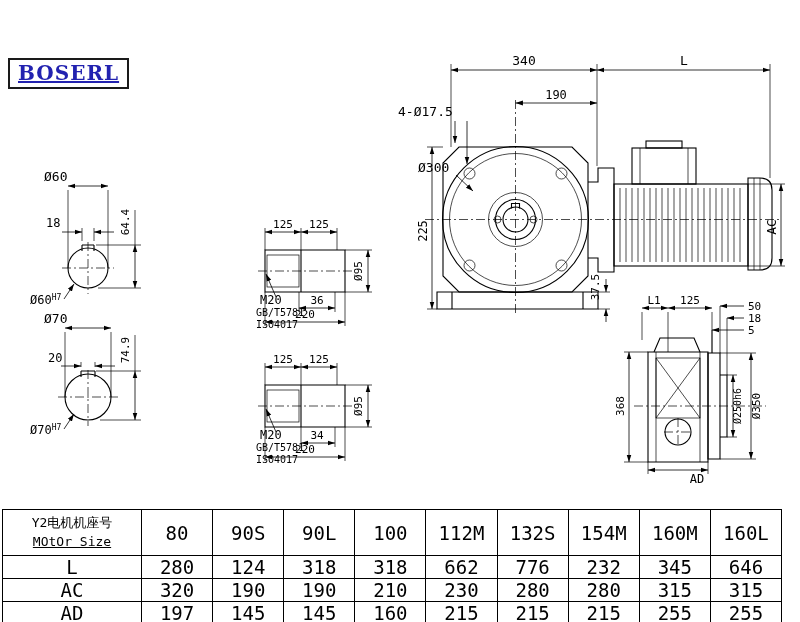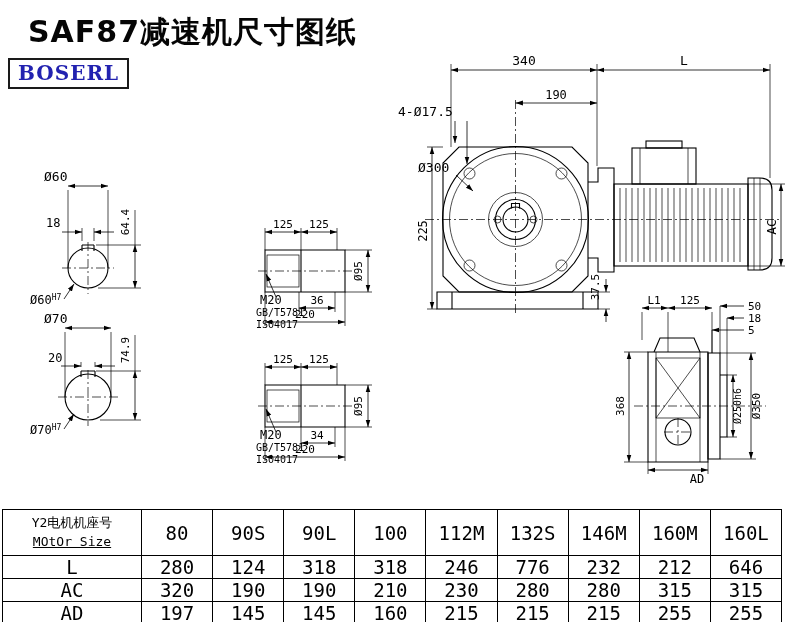--- a/index.html
+++ b/index.html
@@ -5,21 +5,21 @@
   * { margin:0; padding:0; box-sizing:border-box; }
   html,body { width:800px; height:622px; background:#fff; overflow:hidden; }
   body { position:relative; font-family:"DejaVu Sans", sans-serif; color:#000; }
   .page { position:absolute; inset:0; background:#fff; }
 
   .title { position:absolute; left:28px; top:12px; font-size:30px; font-weight:bold;
            letter-spacing:1px; color:#050505; font-family:"DejaVu Sans", sans-serif; }
   .brand-box { position:absolute; left:8px; top:58px; border:2px solid #1a1a1a;
                padding:1px 8px 2px 8px; background:#fff; }
   .brand-text { color:#2222b0; font-family:"DejaVu Serif", serif; font-weight:bold;
-                font-size:20px; letter-spacing:1px; }
+                font-size:20px; text-decoration:underline; letter-spacing:1px; }
 
   svg.draw { position:absolute; left:0; top:0; }
   svg .ln   { stroke:#000; stroke-width:1.1; fill:none; stroke-linejoin:miter; }
   svg .thin { stroke:#000; stroke-width:0.7; fill:none; }
   svg .dim  { stroke:#000; stroke-width:0.8; fill:none; }
   svg .cl   { stroke:#000; stroke-width:0.7; fill:none; stroke-dasharray:9 3 2 3; }
   svg text  { font-family:"DejaVu Sans Mono", monospace; fill:#000; }
 
   table.dim-table { position:absolute; left:2px; top:509px; width:780px;
                     border-collapse:collapse; table-layout:fixed; background:#fff;
@@ -242,21 +242,20 @@
       <path class="thin" d="M720,353 H756 M720,459 H756"></path>
       <line class="dim" x1="751" y1="353" x2="751" y2="459" marker-start="url(#ar)" marker-end="url(#ar)"></line>
       <text x="760" y="406" font-size="11" text-anchor="middle" transform="rotate(-90 760 406)">Ø350</text>
 
       <path class="thin" d="M648,462 V474 M708,462 V474"></path>
       <line class="dim" x1="648" y1="470" x2="708" y2="470" marker-start="url(#ar)" marker-end="url(#ar)"></line>
       <text x="697" y="483" font-size="12" text-anchor="middle">AD</text>
     </g>
   </svg>
 
-  <div class="title">SAF87减速机尺寸图纸</div>
 
   <div class="brand-box">
     <span class="brand-text">BOSERL</span>
   </div>
 
   <table class="dim-table">
     <colgroup>
       <col style="width:139px">
         <col>
         <col>
@@ -273,34 +272,34 @@
         <td class="first">
           <div>Y2电机机座号</div>
           <div class="en">MOtOr Size</div>
         </td>
         <td>80</td>
         <td>90S</td>
         <td>90L</td>
         <td>100</td>
         <td>112M</td>
         <td>132S</td>
-        <td>146M</td>
+        <td>154M</td>
         <td>160M</td>
         <td>160L</td>
       </tr>
       <tr class="r">
         <td>L</td>
         <td>280</td>
         <td>124</td>
         <td>318</td>
         <td>318</td>
-        <td>246</td>
+        <td>662</td>
         <td>776</td>
         <td>232</td>
-        <td>212</td>
+        <td>345</td>
         <td>646</td>
       </tr>
       <tr class="r">
         <td>AC</td>
         <td>320</td>
         <td>190</td>
         <td>190</td>
         <td>210</td>
         <td>230</td>
         <td>280</td>

